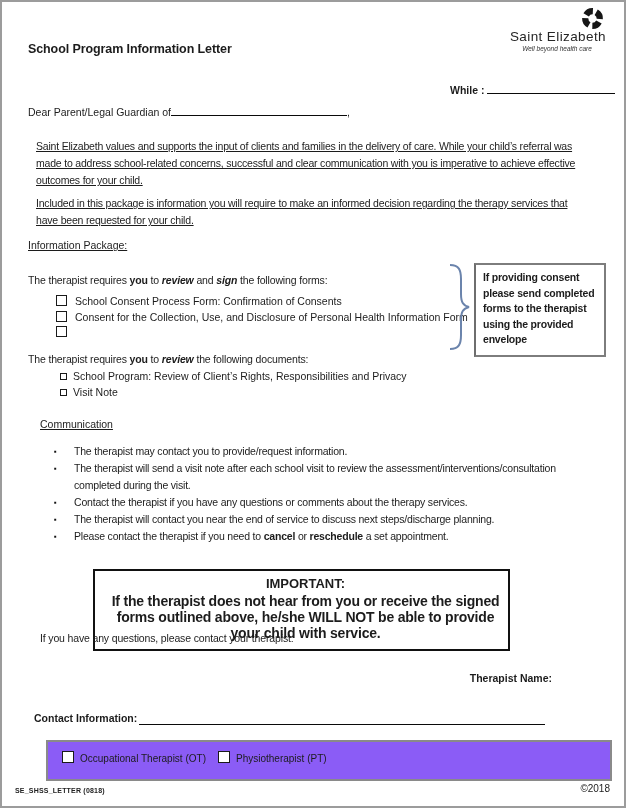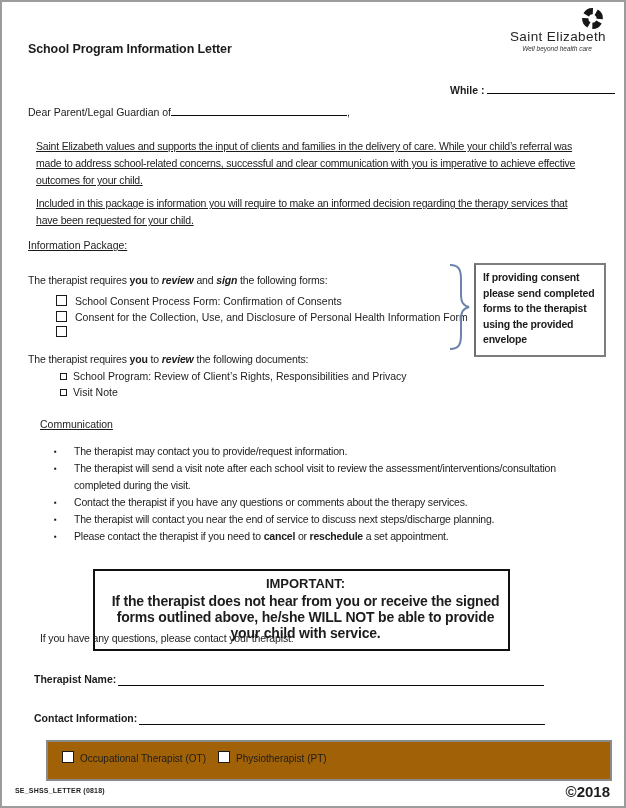--- a/index.html
+++ b/index.html
@@ -44,32 +44,32 @@
   .bullet .mk{flex:none; width:20px; font-size:8px; line-height:17px; color:#111;}
   .bullet .tx{flex:1;}
   .important{
     left:91px; top:551px; width:417px; box-sizing:border-box;
     border:2.2px solid #111; padding:5px 1px 8px 9px; text-align:center;margin-top:16px;
   }
   .important h3{margin:0 0 2px 0; font-size:13px; letter-spacing:0;}
   .important .ib{font-weight:bold; font-size:14px; line-height:16px; letter-spacing:-0.2px;}
   .questions{left:38px; top:630px; letter-spacing:-0.15px;}
   .field-row{display:flex; align-items:flex-end;}
-  .fr1{left:32px; top:670px; width:510px;}
+  .fr1{left:40px; top:670px; width:510px;flex-direction:column;}
   .fr2{left:32px; top:709px; width:511px;justify-content:space-between;}
   .field-row .lbl{font-weight:bold; white-space:nowrap; padding-bottom:1px;}
   .field-row .fill{flex:1; border-bottom:1.5px solid #0a0a0a; height:13px; margin-left:2px;}
   .options-box{
     left:44px; top:738px; width:566px; height:41px; box-sizing:border-box;
-    border:2px solid #8a8a8a; background:#a16207;
+    border:2px solid #8a8a8a; background:#8b5cf6;
   }
   .opt{position:absolute; top:9px; white-space:nowrap; font-size:10px;}
   .opt1{left:14px;} .opt2{left:170px;} .opt3{left:303px;}
   .footer-left{left:13px; top:785px; font-size:7px; font-weight:bold; letter-spacing:0.2px; color:#222;}
-  .footer-right{right:14px; top:781px; font-size:15px; font-weight:bold;}
+  .footer-right{right:14px; top:781px; font-size:10px; font-weight:normal;}
 </style>
 </head>
 <body>
 
 <div class="page">
 
   <div class="abs page-title">School Program Information Letter</div>
 
   <div class="abs logo">
     <span class="logo-mark">

